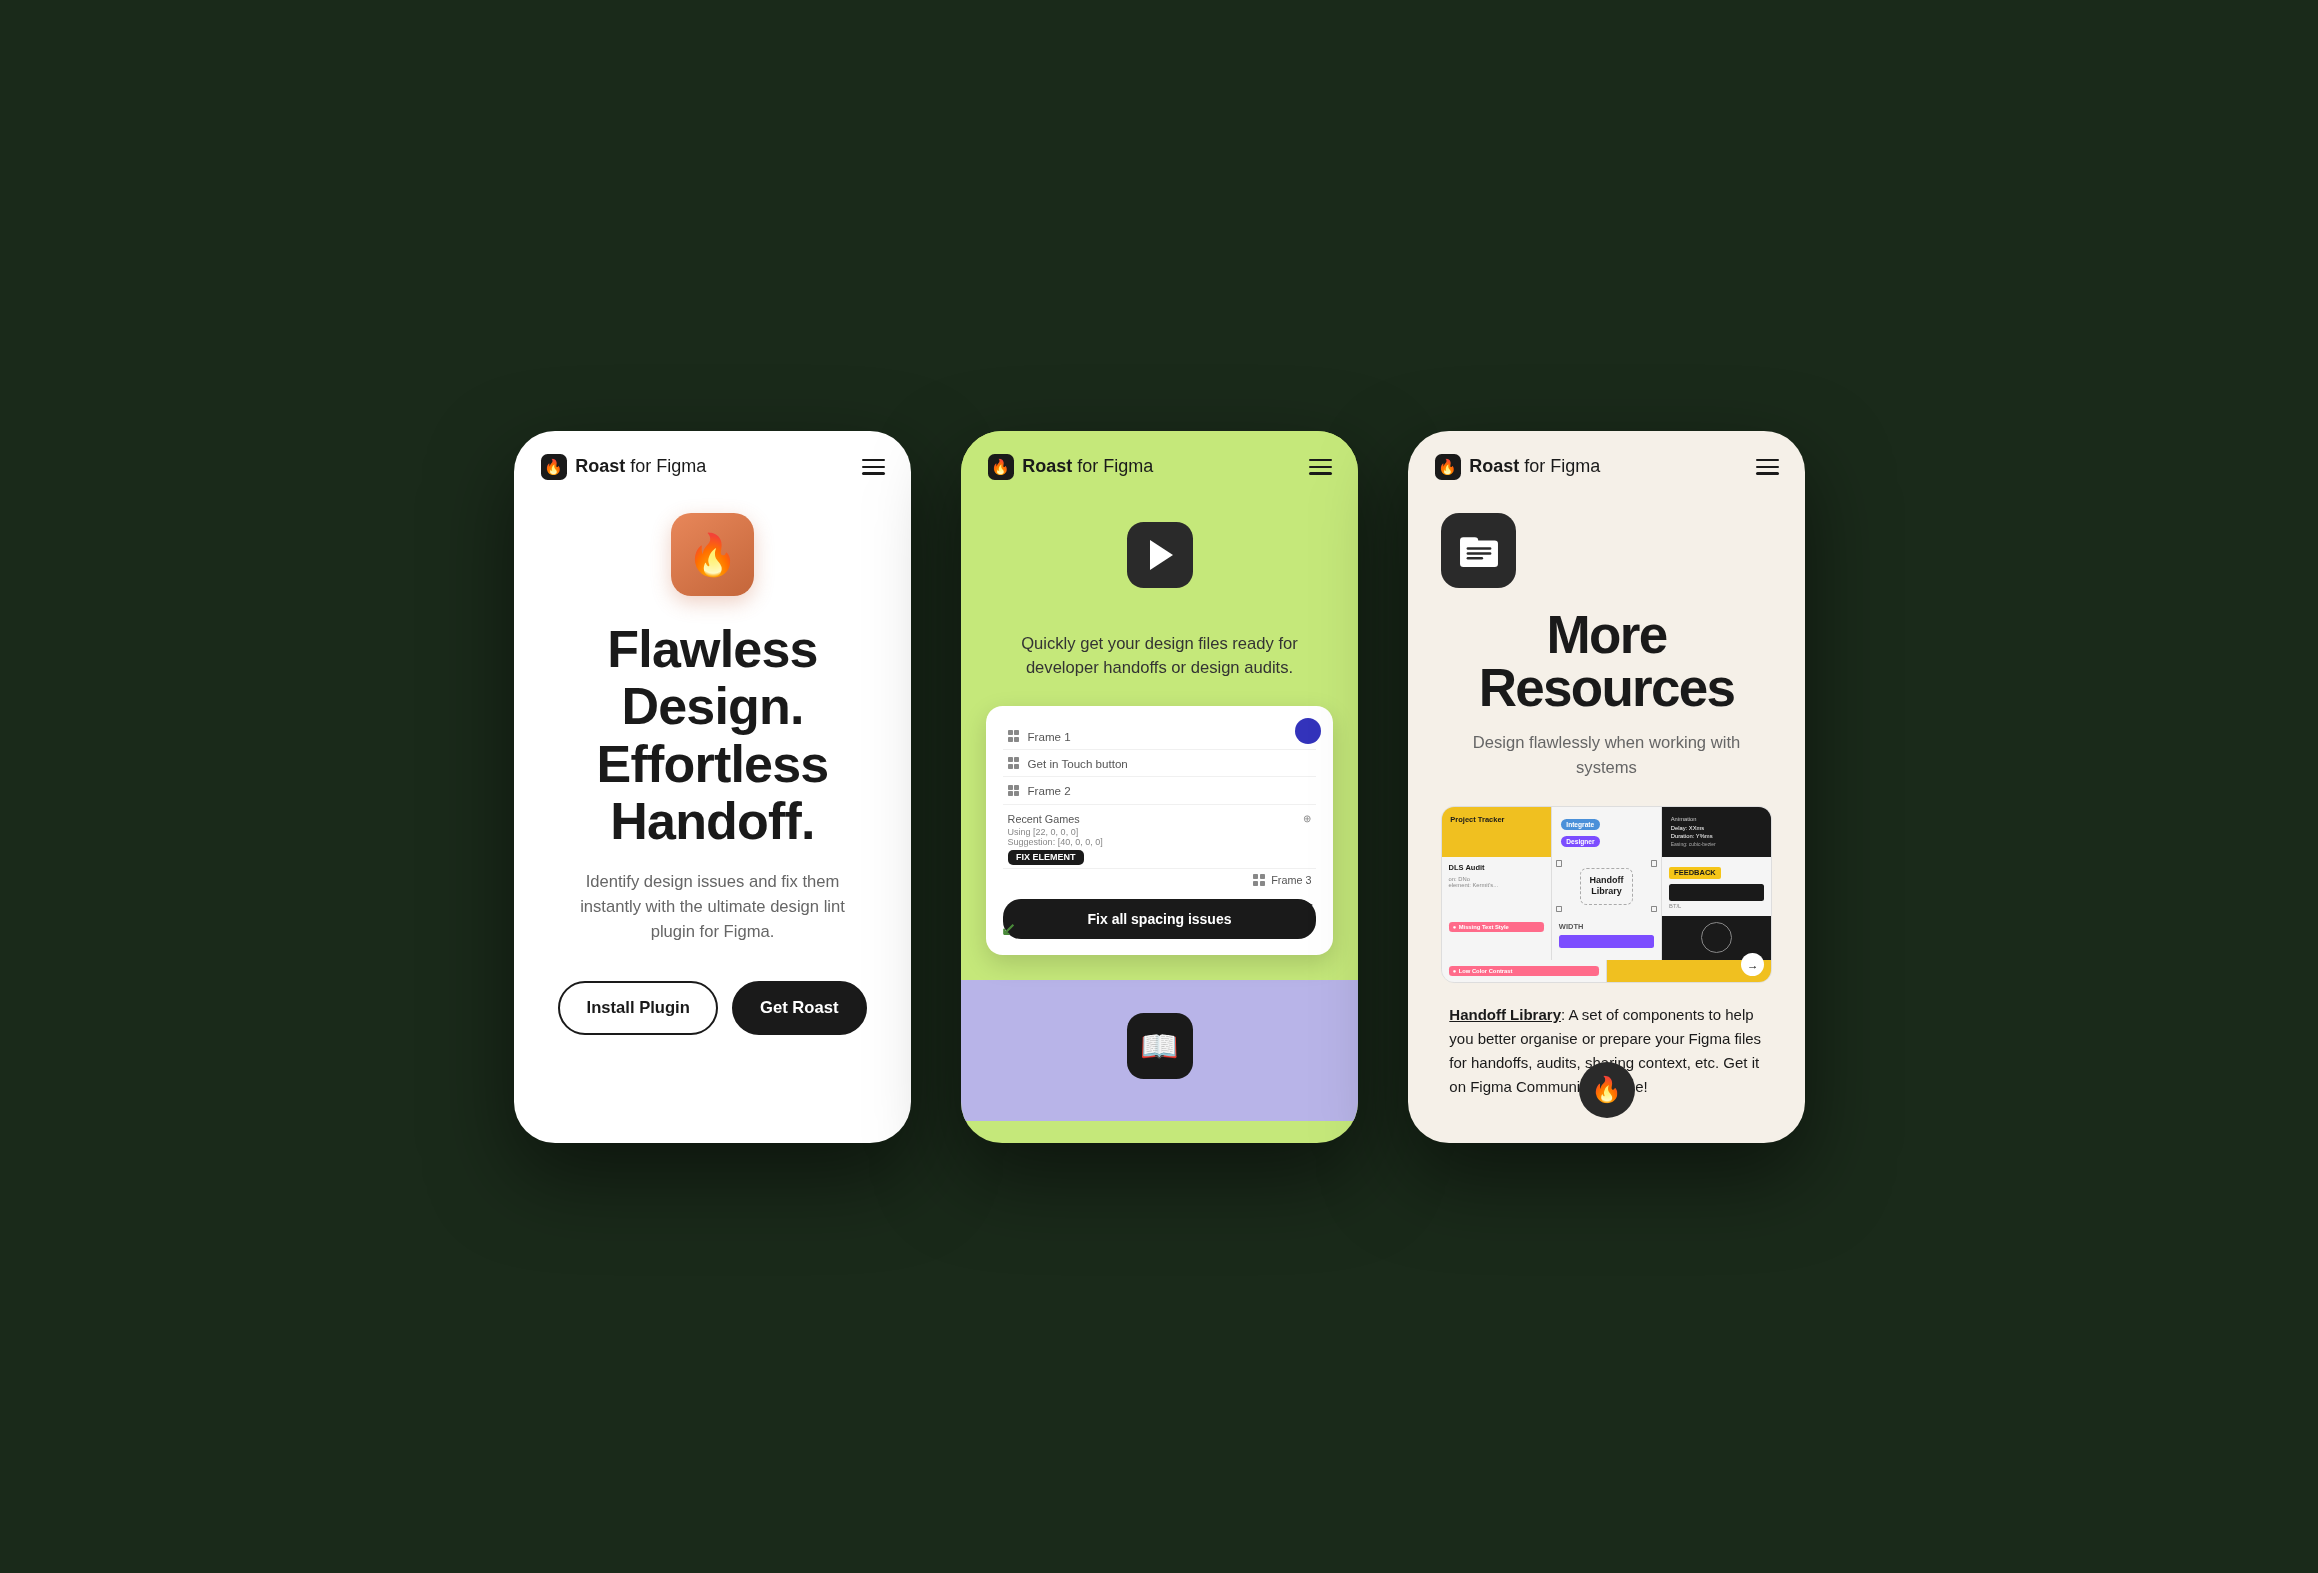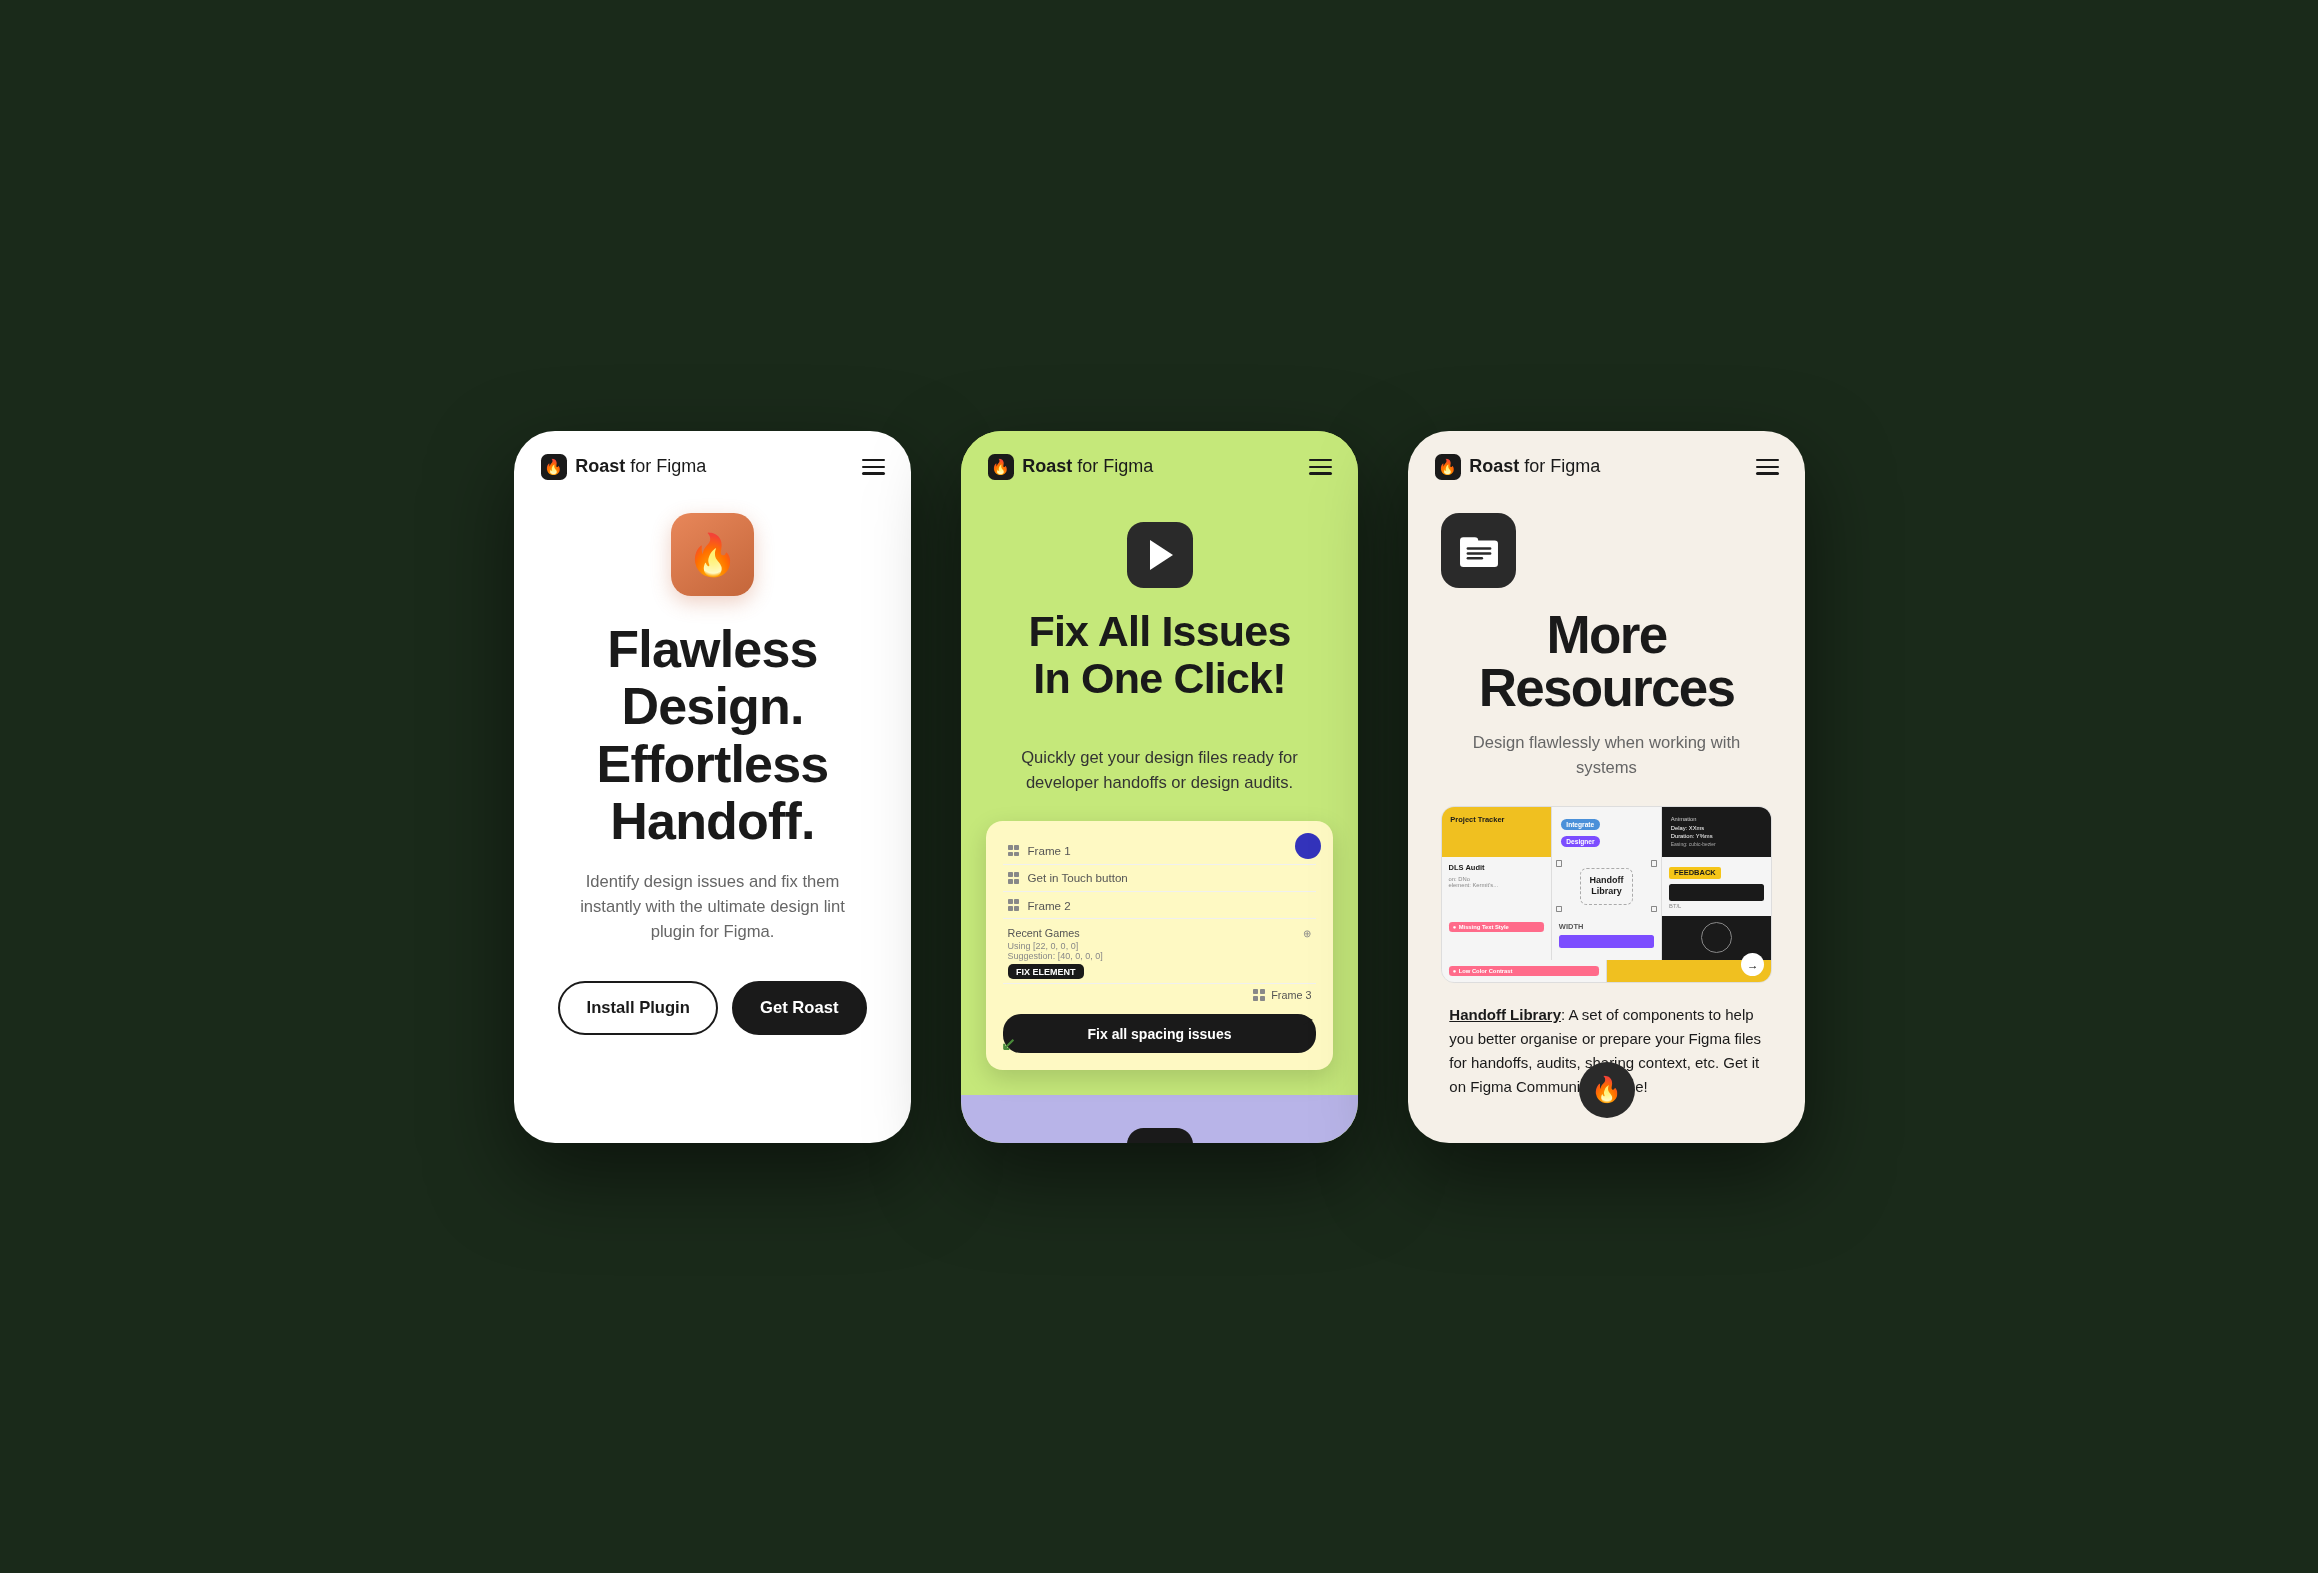--- a/index.html
+++ b/index.html
@@ -224,21 +224,21 @@
       text-align: center;
       line-height: 1.5;
       padding: 0 33px;
       margin-bottom: 25px;
       margin-top: 44px;
     }
 
     
     .plugin-mockup {
       margin: 0 25px;
-      background: #fef9c3;
+      background: #ffffff;
       border-radius: 16.6px;
       padding: 16.6px;
       position: relative;
       box-shadow: 0 8.3px 25px rgba(0,0,0,0.15);
     }
 
     .plugin-row {
       display: flex;
       align-items: center;
       gap: 8.3px;
@@ -396,24 +396,20 @@
             <span></span>
         </div>
       </div>
 
       <div class="phone-2-cursor-icon">
         <div class="cursor-box">
           <div class="cursor-arrow"></div>
         </div>
       </div>
 
-      <div class="phone-2-headline">
-        <span>Fix All Issues</span><br>
-        <span>In One Click!</span>
-      </div>
 
       <div class="phone-2-subtext">Quickly get your design files ready for developer handoffs or design audits.</div>
 
       <div class="plugin-mockup">
 
         <div style="position:absolute; top:11.6px; right:11.6px; width:26.5px; height:26.5px; background:#3333bb; border-radius:50%;"></div>
 
         <div class="plugin-row">
           <div class="plugin-row-icon">
             <span></span>

